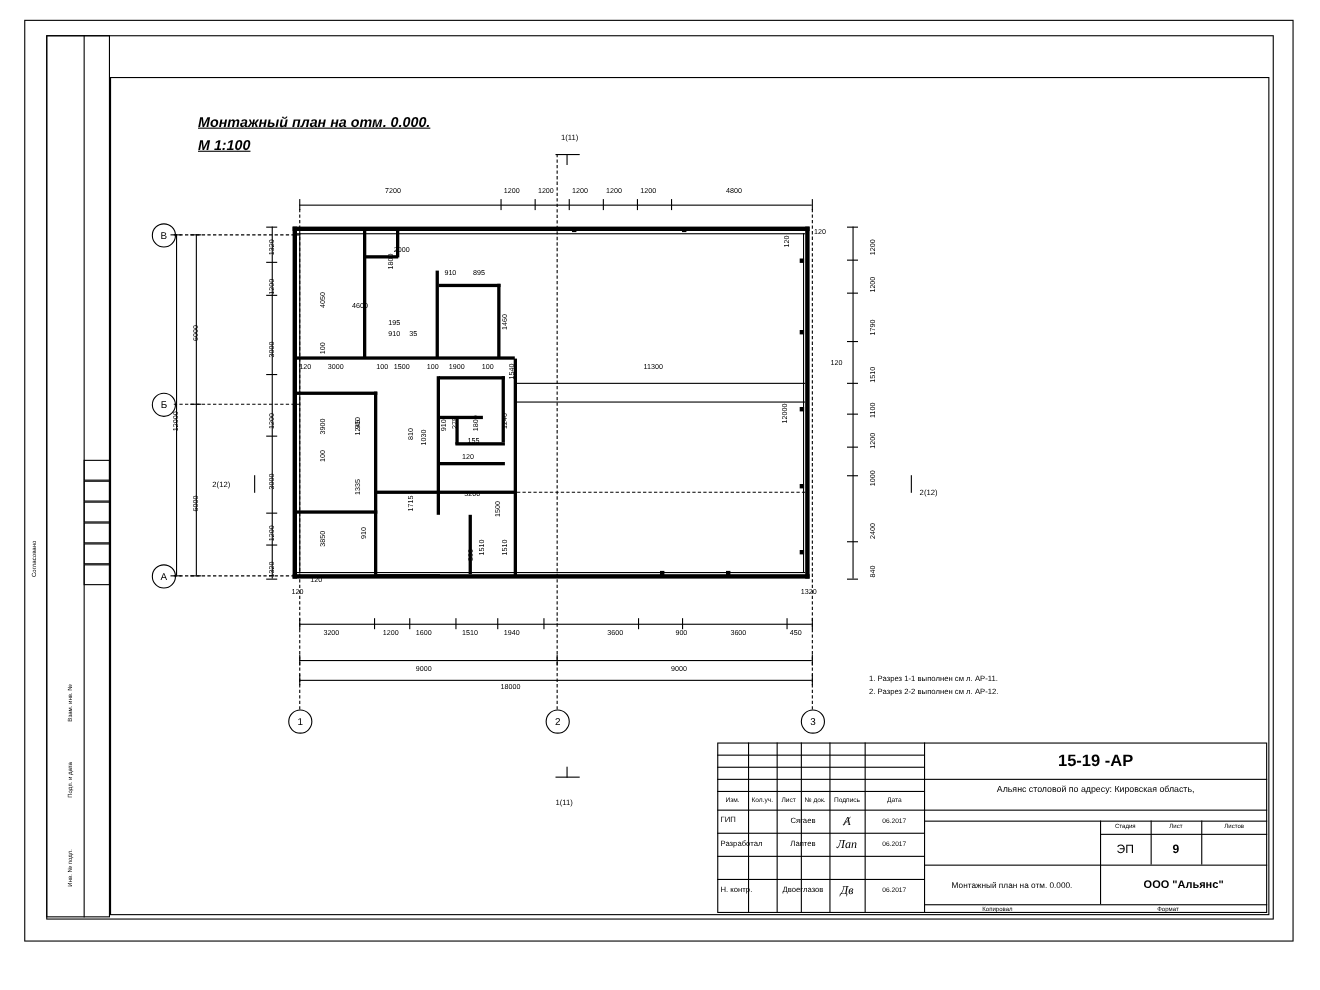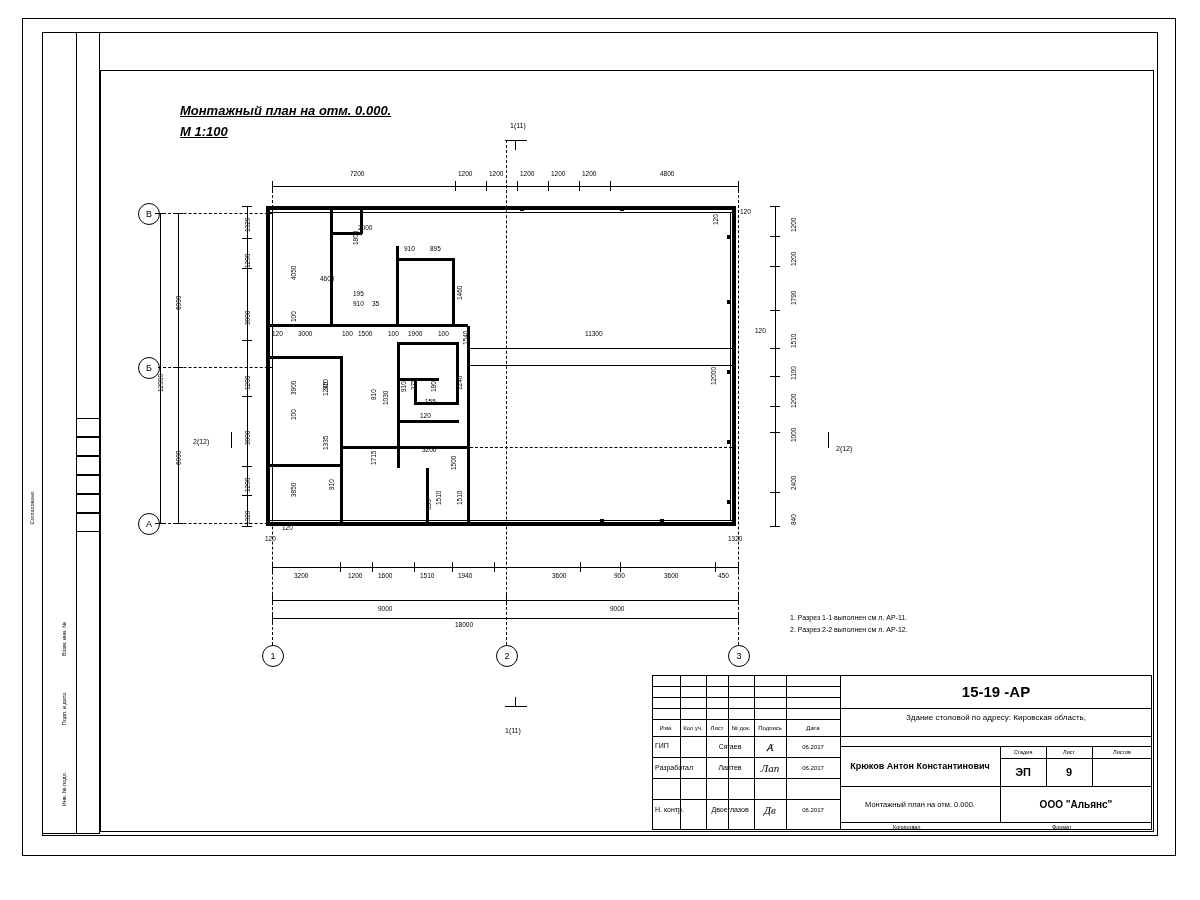--- a/index.html
+++ b/index.html
@@ -344,28 +344,27 @@
 
   <div class="ln hl" style="left:840px;top:736px;width:312px;"></div>
   <div class="ln hl" style="left:840px;top:746px;width:312px;"></div>
   <div class="ln hl" style="left:840px;top:786px;width:312px;"></div>
   <div class="ln hl" style="left:840px;top:822px;width:312px;"></div>
   <div class="ln vl" style="left:1000px;top:746px;height:76px;"></div>
   <div class="ln vl" style="left:1046px;top:746px;height:40px;"></div>
   <div class="ln vl" style="left:1092px;top:746px;height:40px;"></div>
   <div class="ln hl" style="left:1000px;top:758px;width:152px;"></div>
 
-  <div class="tb-c" style="left:840px;top:710px;width:312px;height:14px;font-size:8px;">Здание столовой по адресу: Кировская область,</div>
-  <div class="tb-c" style="left:840px;top:746px;width:160px;height:40px;font-size:9px;font-weight:bold;">Крюков Антон Константинович</div>
+  <div class="tb-c" style="left:840px;top:710px;width:312px;height:14px;font-size:8px;">Альянс столовой по адресу: Кировская область,</div>
   <div class="tb-c" style="left:840px;top:786px;width:160px;height:36px;font-size:7.5px;">Монтажный план на отм. 0.000.</div>
   <div class="tb-c" style="left:1000px;top:786px;width:152px;height:36px;font-size:10px;font-weight:bold;">ООО "Альянс"</div>
 
   <div class="tb-c" style="left:1000px;top:746px;width:46px;height:12px;font-size:5.5px;">Стадия</div>
   <div class="tb-c" style="left:1046px;top:746px;width:46px;height:12px;font-size:5.5px;">Лист</div>
   <div class="tb-c" style="left:1092px;top:746px;width:60px;height:12px;font-size:5.5px;">Листов</div>
-  <div class="tb-c" style="left:1000px;top:758px;width:46px;height:28px;font-size:11px;font-weight:bold;">ЭП</div>
+  <div class="tb-c" style="left:1000px;top:758px;width:46px;height:28px;font-size:11px;font-weight:normal;">ЭП</div>
   <div class="tb-c" style="left:1046px;top:758px;width:46px;height:28px;font-size:11px;font-weight:bold;">9</div>
   <div class="tb-c" style="left:1092px;top:758px;width:60px;height:28px;font-size:11px;font-weight:bold;"></div>
 
   <div class="tb-t" style="left:893px;top:824px;font-size:5.5px;">Копировал</div>
   <div class="tb-t" style="left:1052px;top:824px;font-size:5.5px;">Формат</div>
 
 </div>
 
 </body></html>

